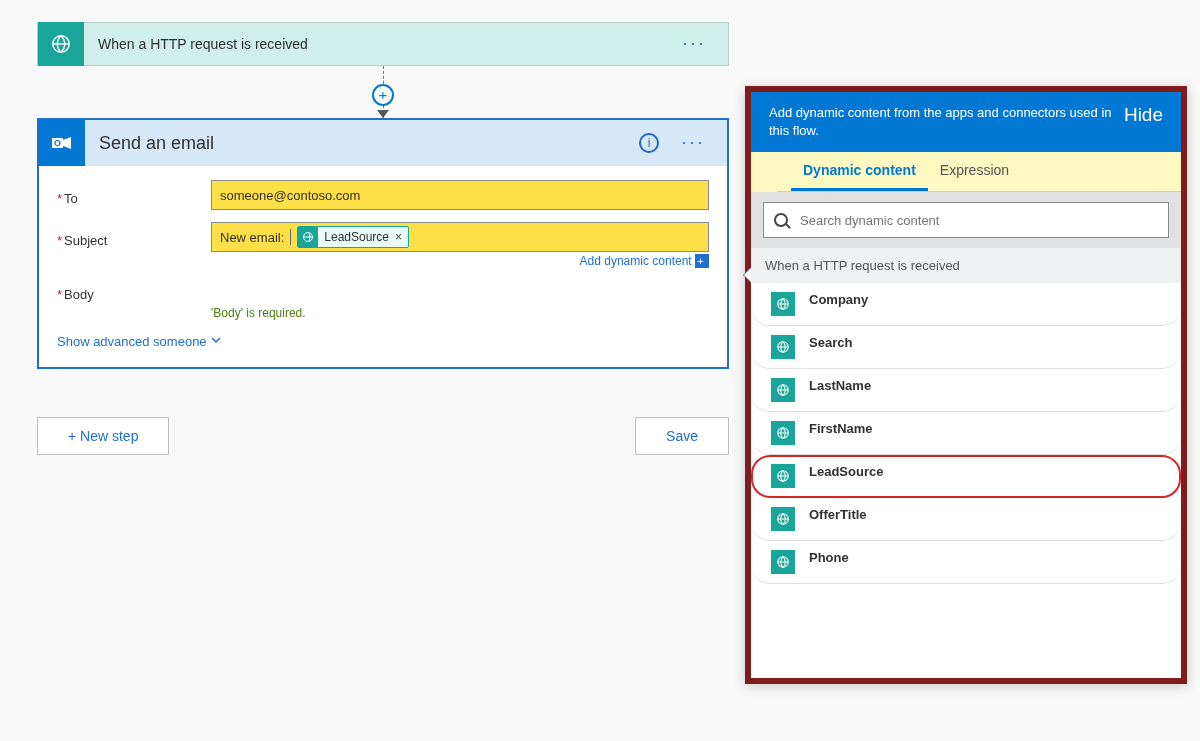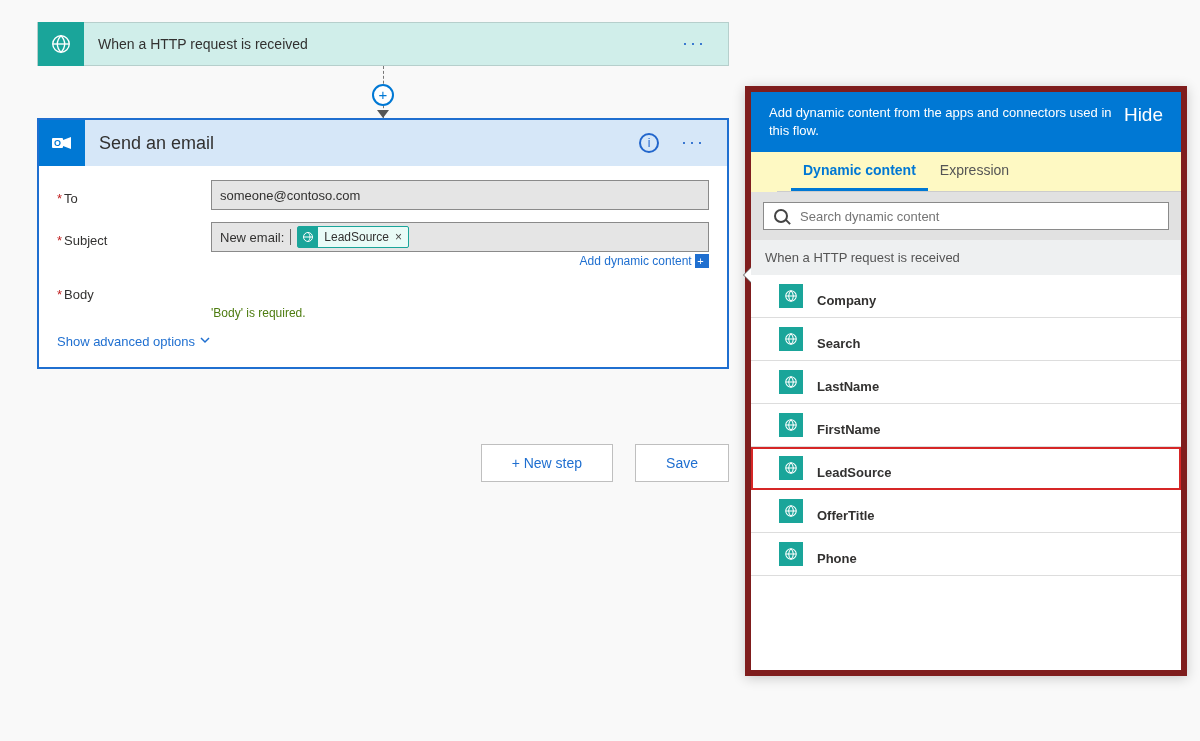--- a/index.html
+++ b/index.html
@@ -150,21 +150,21 @@
     padding-top: 7px;
     font-size: 13px;
   }
   .req-star { color: #c02020; margin-right: 2px; }
   .field-input {
     flex: 1;
     border: 1px solid #8a8a8a;
     min-height: 30px;
     padding: 2px 8px;
     font-size: 13px;
-    background: #e5e5e5;
+    background: #fde047;
     display: flex;
     align-items: center;
     flex-wrap: wrap;
     gap: 4px;
   }
   .field-input .placeholder { color: #767676; }
   .token {
     display: inline-flex;
     align-items: center;
     background: #e9fbf7;
@@ -214,24 +214,24 @@
   .advanced-link {
     color: #1f6fd0;
     font-size: 13px;
     cursor: pointer;
   }
   .chev { display:inline-block; transform: rotate(0deg); }
   
   .btn-row {
     position: absolute;
     left: 37px;
-    top: 444px;
+    top: 417px;
     width: 692px;
     display: flex;
-    justify-content: flex-end;
+    justify-content: space-between;
     gap: 22px;
   }
   .btn {
     border: 1px solid #bfbfbf;
     background: #fff;
     color: #1f6fd0;
     font-size: 14px;
     padding: 10px 30px;
     cursor: pointer;
   }
@@ -290,21 +290,21 @@
     border-bottom-color: #0078d4;
     font-weight: 600;
   }
   .search-wrap {
     background: #e1e1e1;
     padding: 10px 12px;
   }
   .search-box {
     background: #fff;
     border: 1px solid #8a8a8a;
-    height: 28px;
+    height: 36px;
     display: flex;
     align-items: center;
     padding: 0 10px;
     font-size: 13px;
     justify-content: space-between;
   }
   .search-box input {
     flex: 1;
     border: none;
     outline: none;
@@ -331,24 +331,25 @@
     background: #fff;
   }
   .dc-group-header {
     background: #eef0f1;
     padding: 10px 14px;
     font-size: 13px;
     color: #555;
   }
   .dc-item {
     display: flex;
-    align-items: flex-end;
-    padding: 9px 28px;
+    align-items: flex-start;
+    padding: 9px 20px;
     border-bottom: 1px solid #ddd;
     cursor: pointer;
+    border-radius: 19px;
   }
   .dc-item.highlight {
     outline: 2px solid #d62626;
     outline-offset: -2px;
   }
   .dc-item .tiny-icon {
     width: 24px; height: 24px;
     background: #1aa59a;
     margin-right: 14px;
     display: flex;
@@ -436,21 +437,21 @@
       </div>
 
       <div class="field-row">
         <div class="field-label">
           <span class="req-star">*</span><span>Body</span>
         </div>
       </div>
       <div class="validation">'Body' is required.</div>
 
       <div class="advanced-link">
-        <span>Show advanced options</span>
+        <span>Show advanced someone</span>
         <span class="chev">
           <svg width="12" height="12" viewBox="0 0 12 12">
               <path d="M2 4 l4 4 4 -4" fill="none" stroke="#1f6fd0" stroke-width="1.5"></path>
             </svg>
         </span>
       </div>
     </div>
   </div>
 
   <div class="btn-row">

